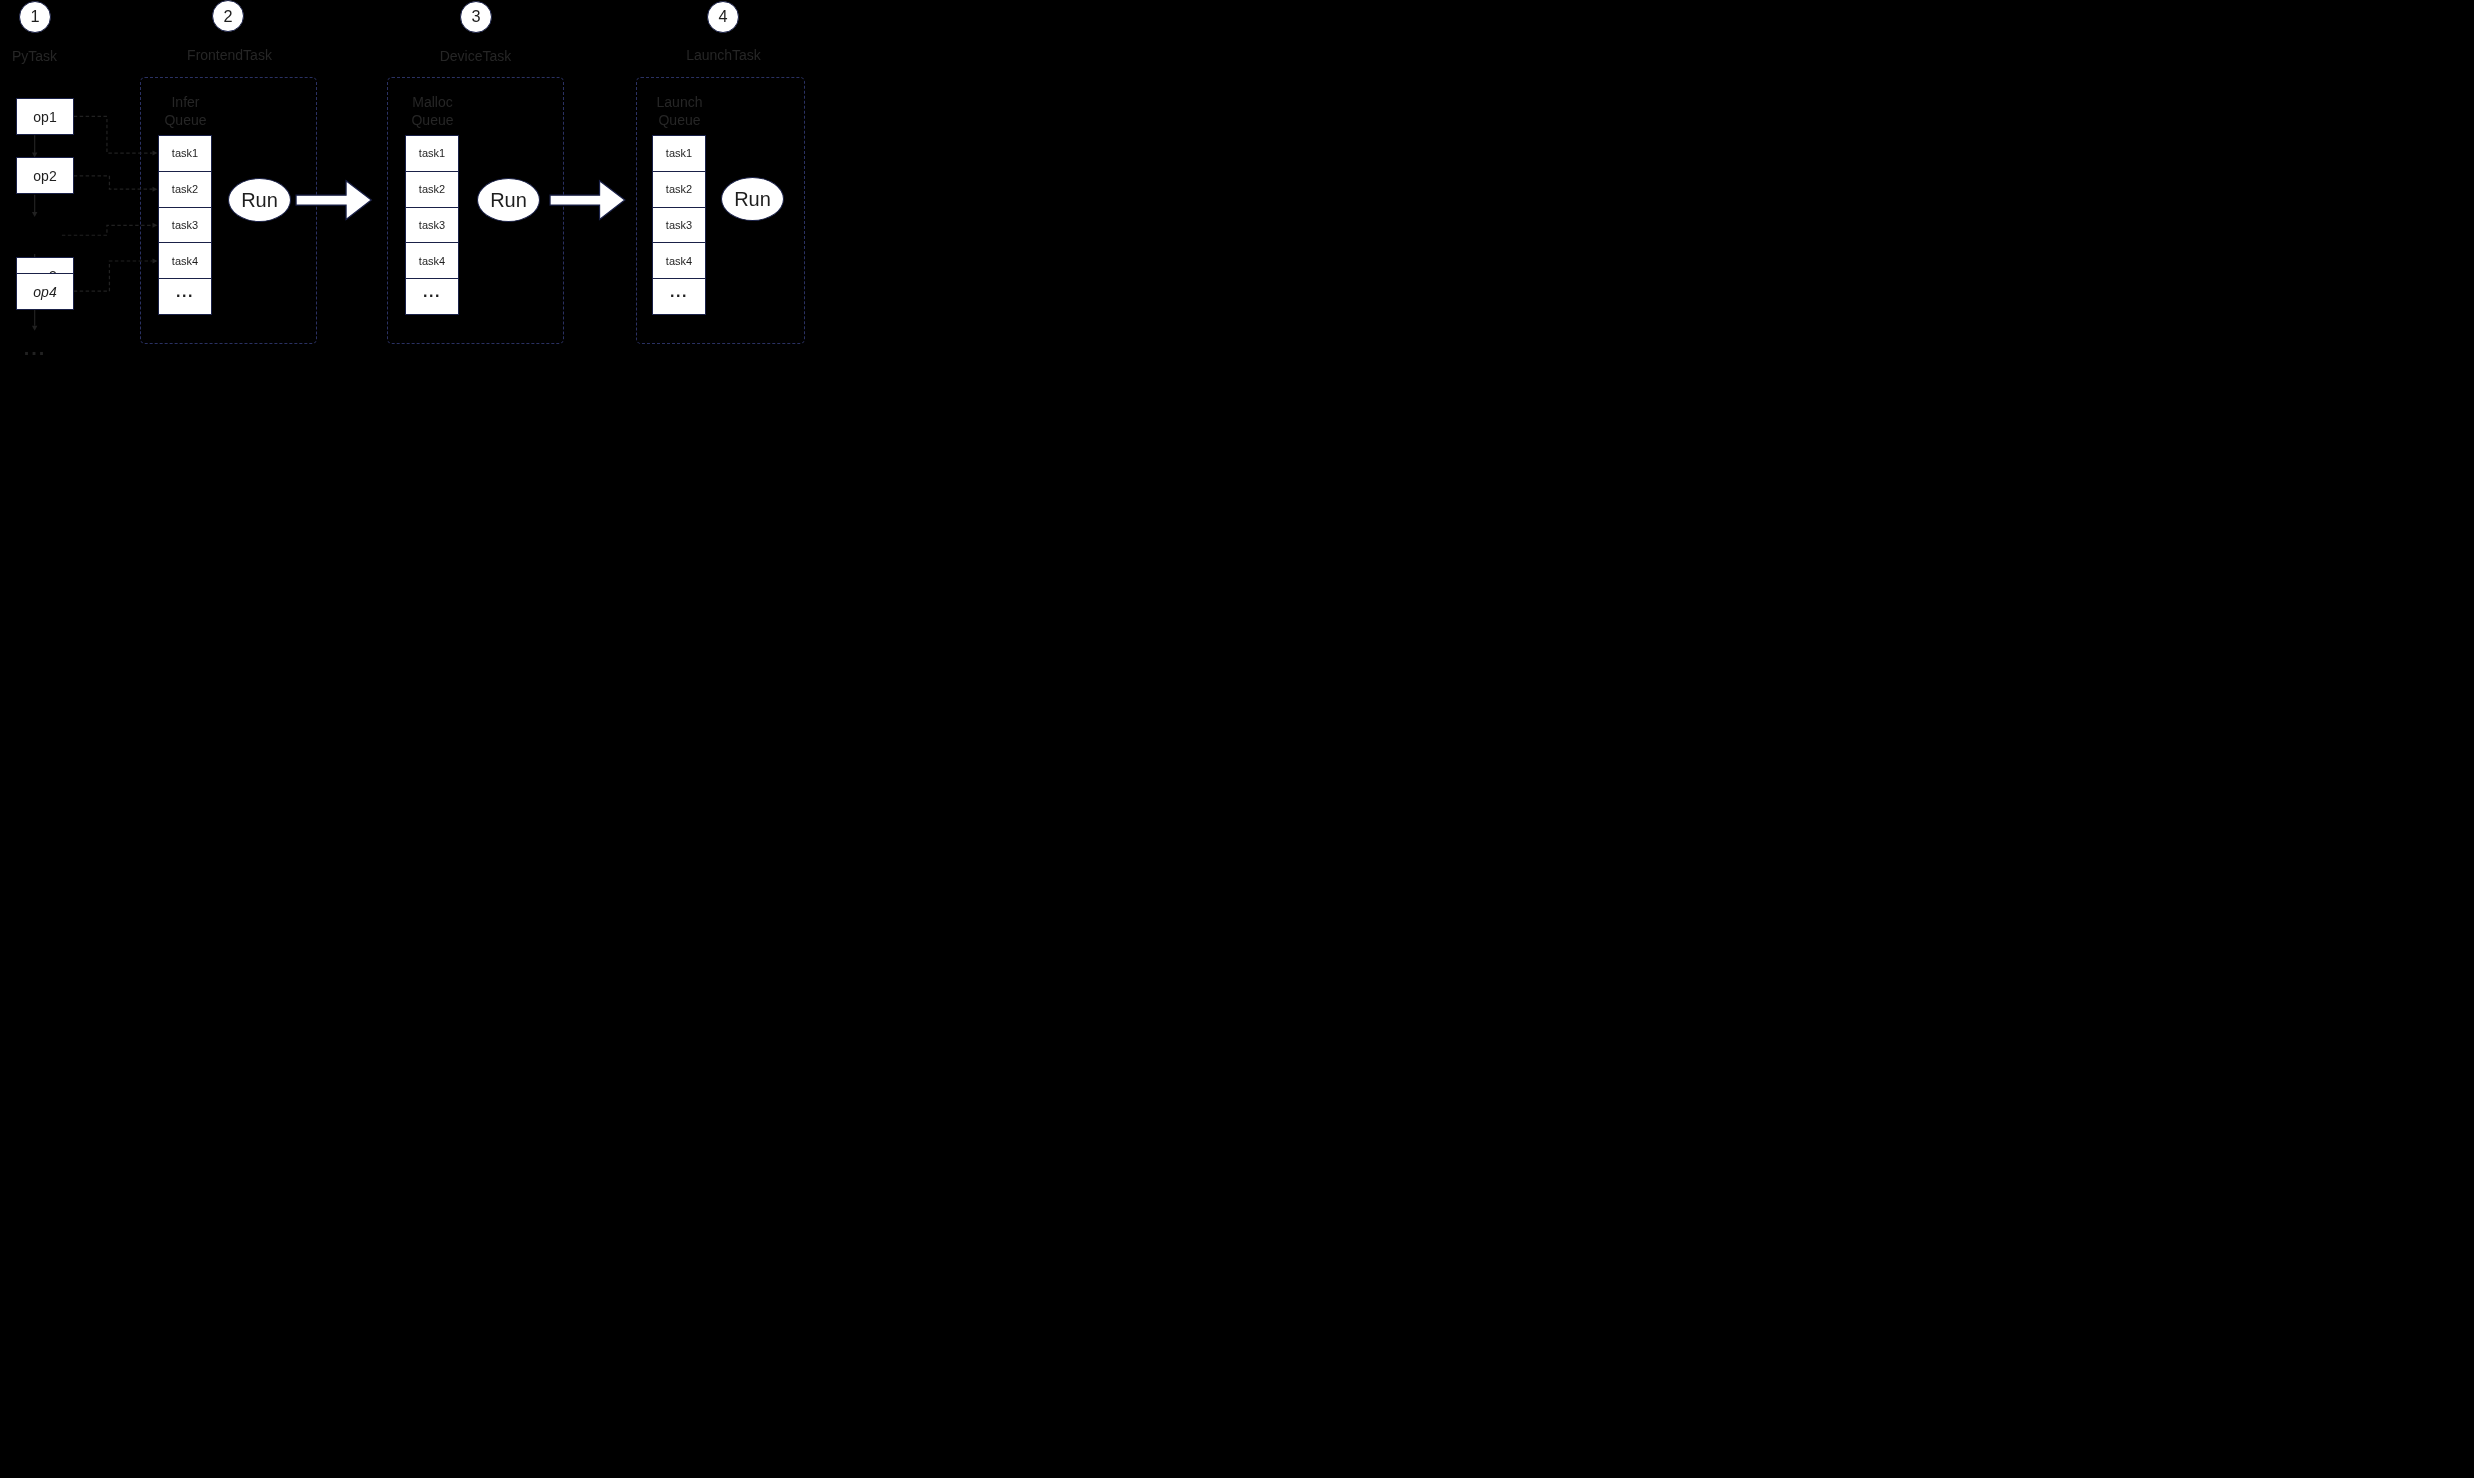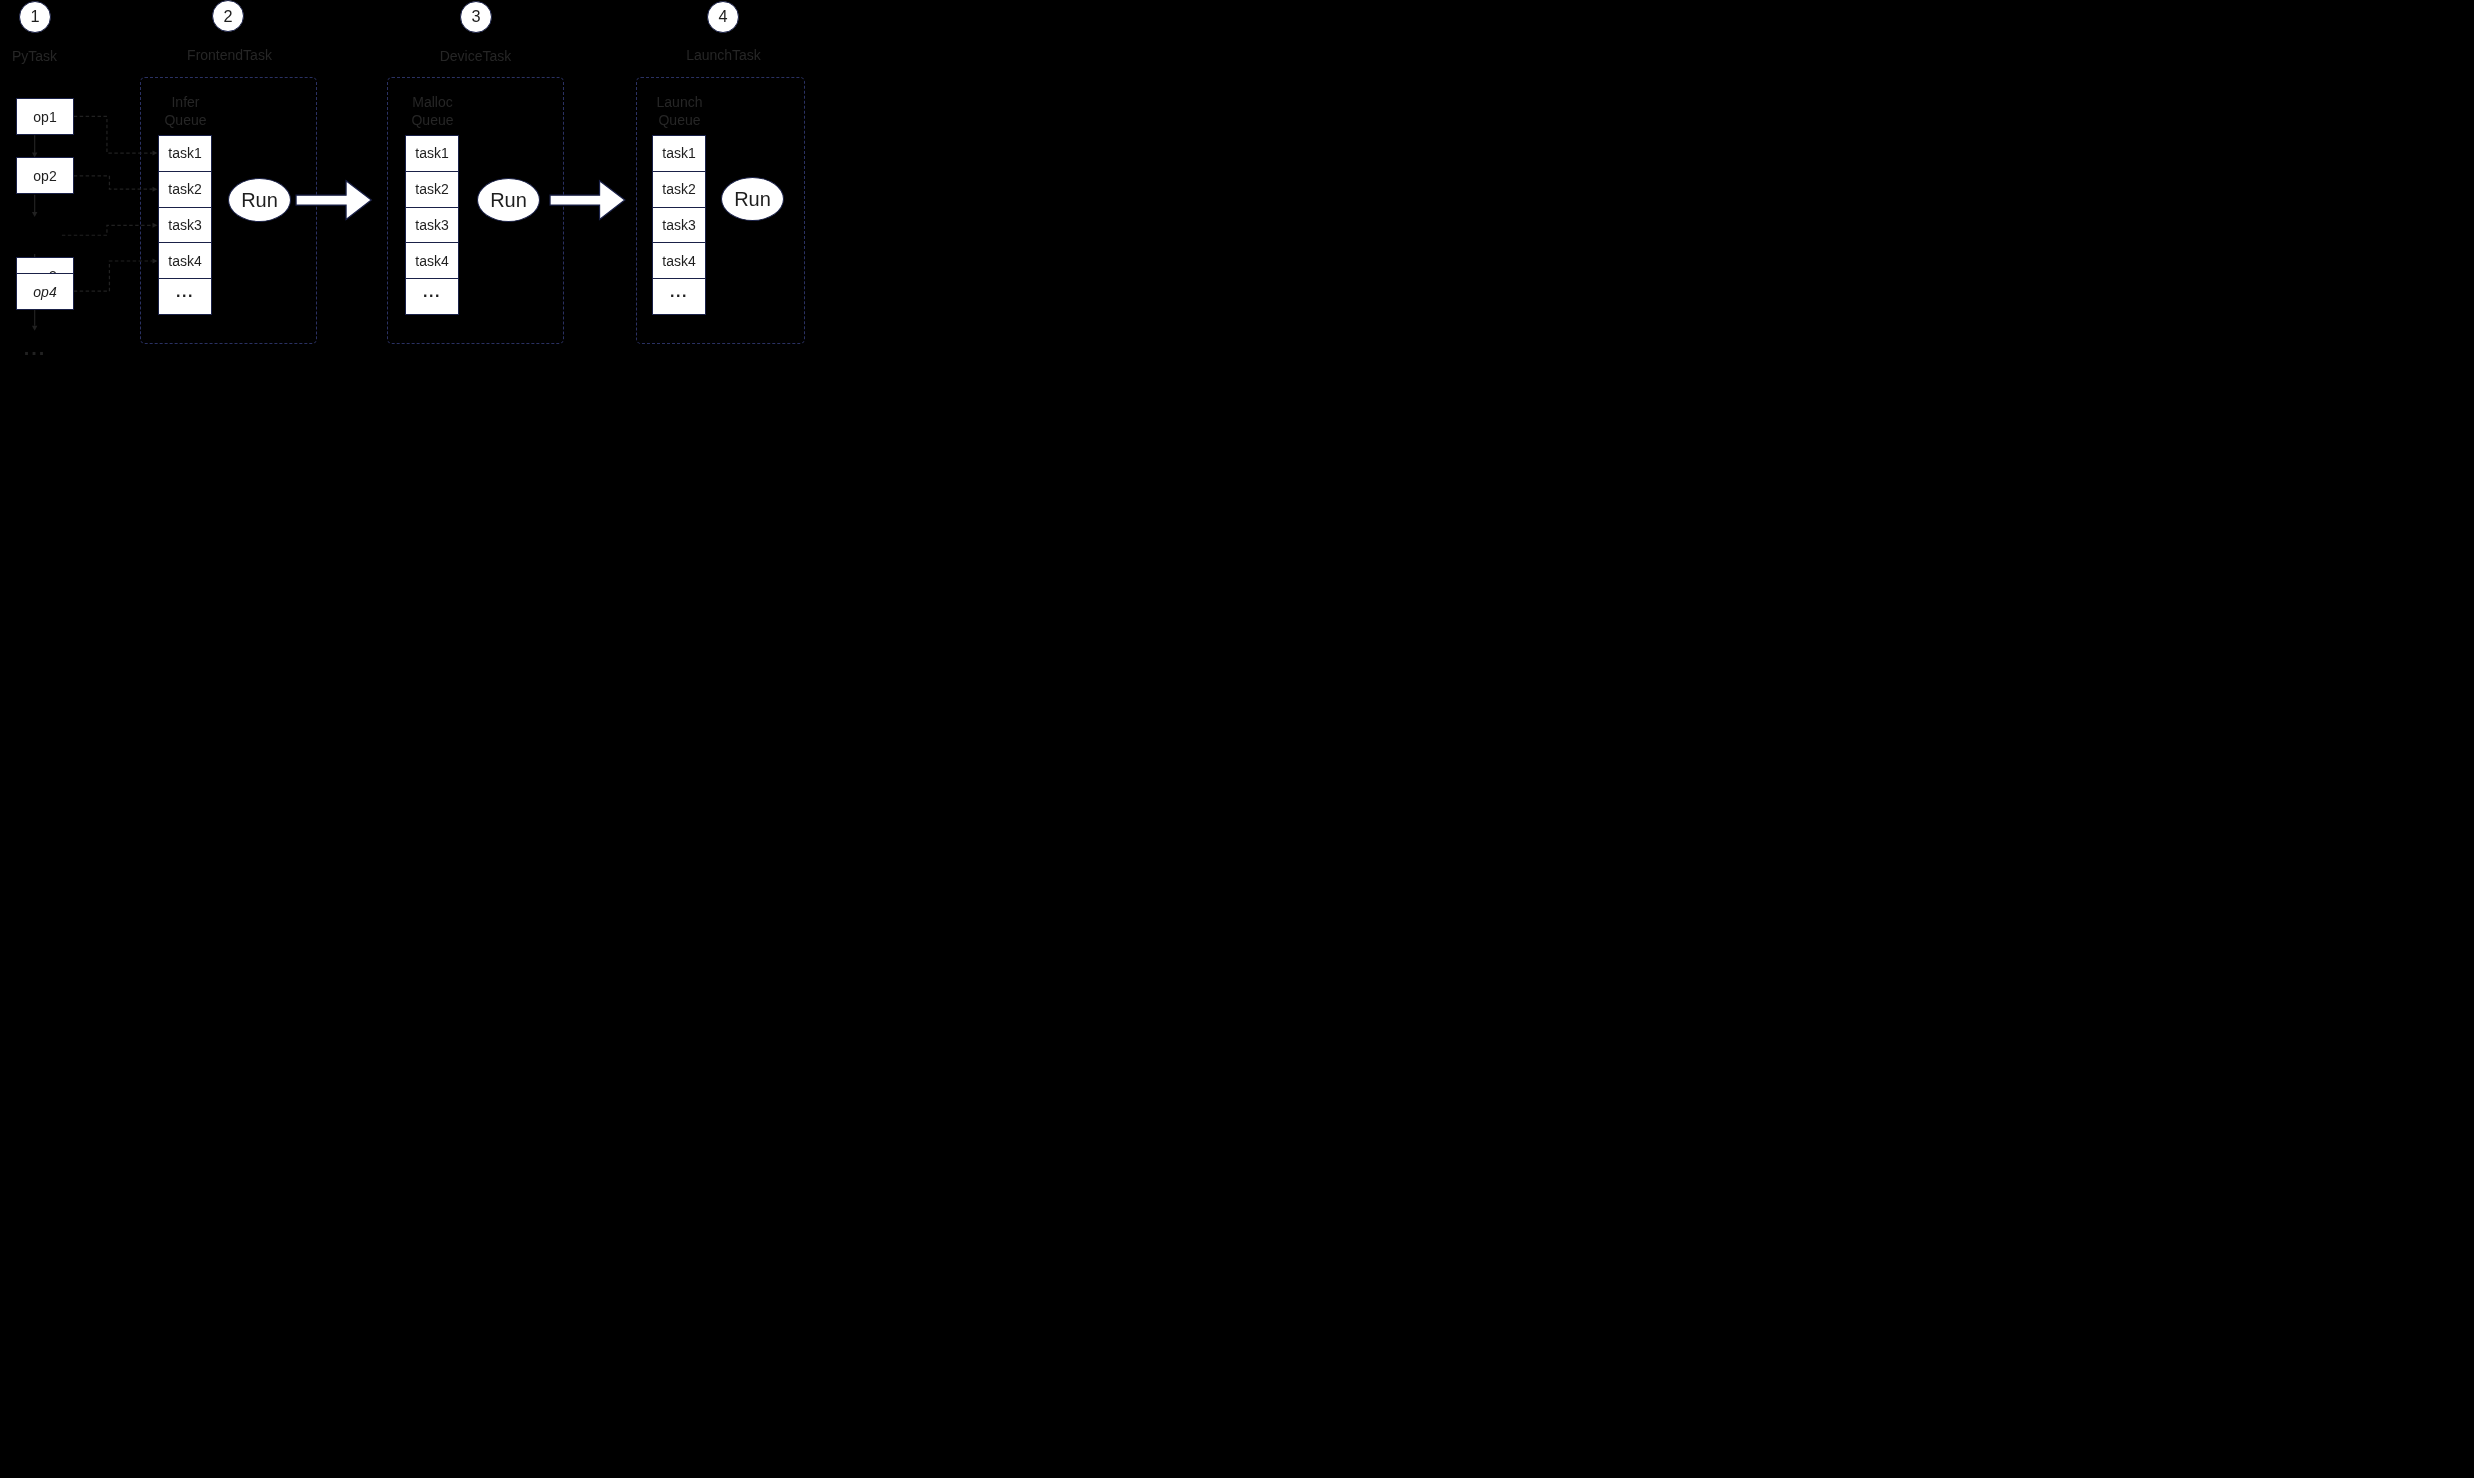--- a/index.html
+++ b/index.html
@@ -34,21 +34,21 @@
     position:absolute;top:93px;width:99px;text-align:center;font-size:14px;
     line-height:18.3px;color:var(--heading-text);z-index:2;
   }
   .queue{
     position:absolute;top:135px;width:54px;height:180px;background:var(--shape-fill);
     border:1px solid var(--shape-border);box-sizing:border-box;display:flex;
     flex-direction:column;z-index:3;
   }
   .queue .cell{
     flex:1 1 0;display:flex;align-items:center;justify-content:center;
-    font-size:14px;color:var(--box-text);border-top:1px solid var(--shape-border);
+    font-size:11px;color:var(--box-text);border-top:1px solid var(--shape-border);
     overflow:hidden;
   }
   .queue .cell:first-child{border-top:none;}
   .queue .cell.more{font-size:16px;font-weight:700;letter-spacing:1.5px;}
   .queue .cell.more span{transform:translateY(-28%);}
   .op-box{
     position:absolute;left:16px;width:58px;height:37px;background:var(--shape-fill);
     border:1px solid var(--shape-border);box-sizing:border-box;display:flex;
     align-items:center;justify-content:center;font-size:14px;color:var(--box-text);z-index:3;
   }

